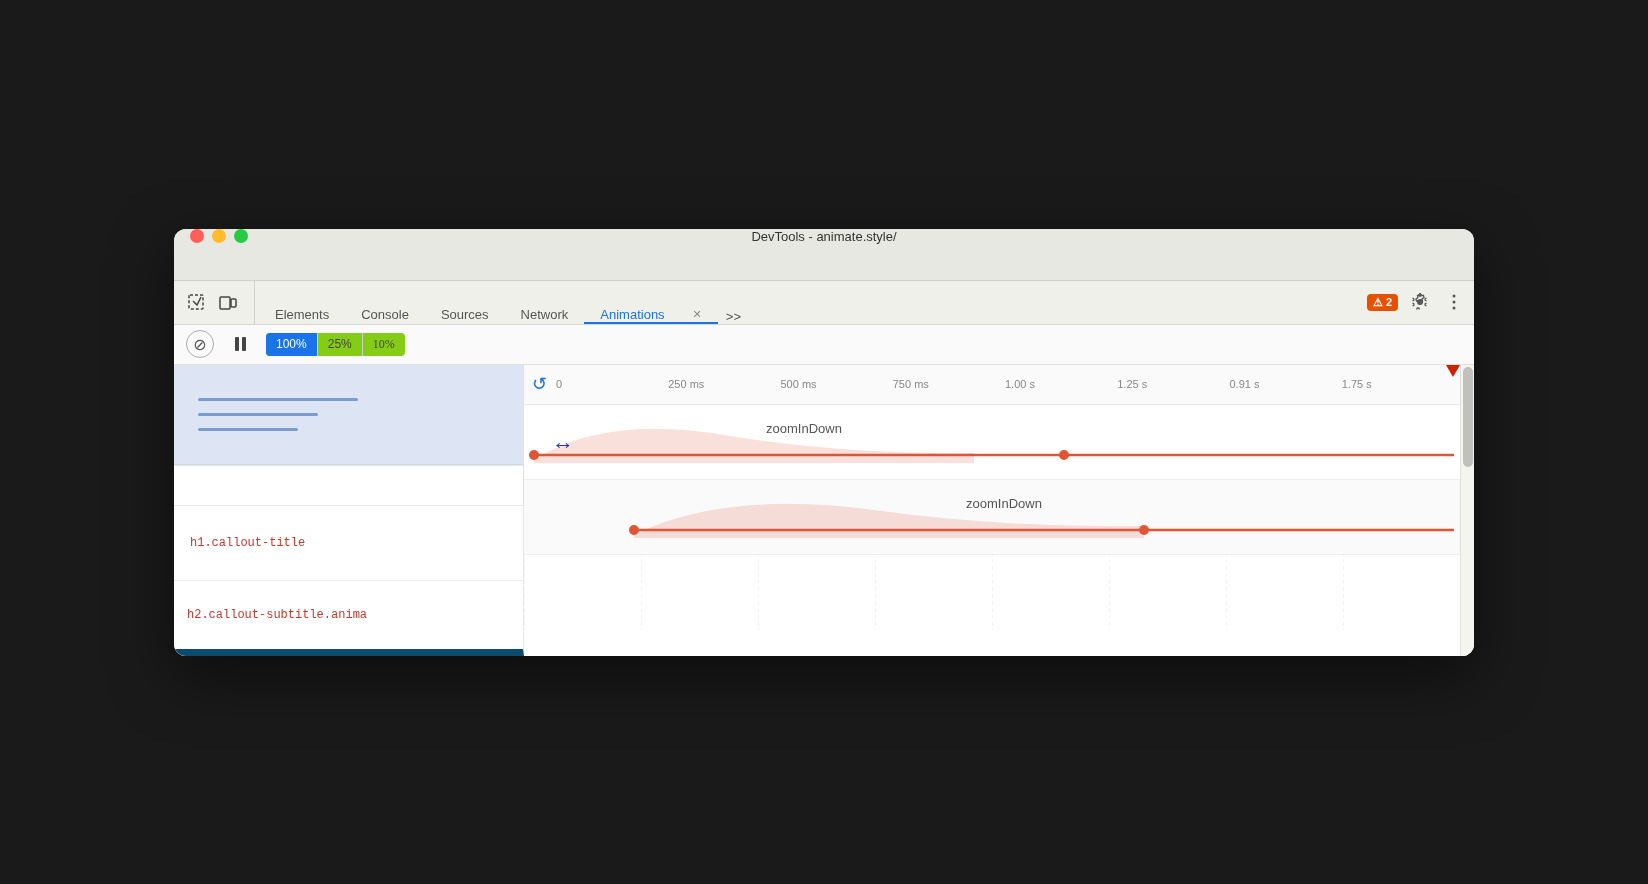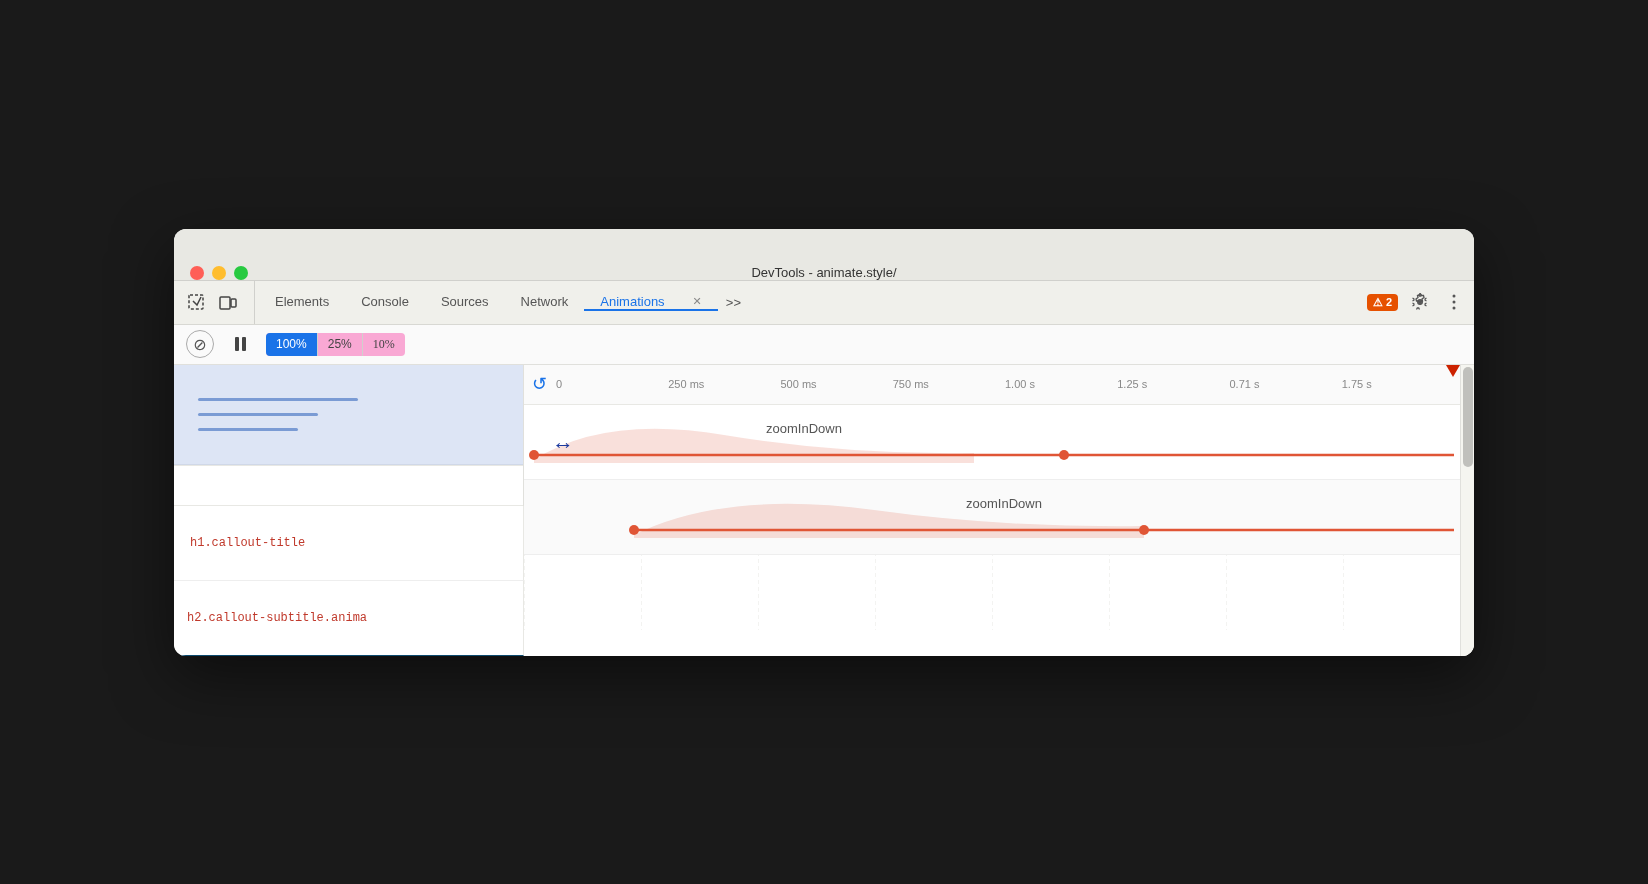--- a/index.html
+++ b/index.html
@@ -15,21 +15,21 @@
       width: 1300px;
       background: #f5f5f0;
       border-radius: 12px;
       overflow: hidden;
       box-shadow: 0 20px 60px rgba(0,0,0,0.5);
     }
     .titlebar {
       background: #e8e8e3;
       height: 52px;
       display: flex;
-      align-items: flex-end;
+      align-items: flex-start;
       justify-content: center;
       position: relative;
       border-bottom: 1px solid #d0d0cc;
     }
     .traffic-lights {
       position: absolute;
       left: 16px;
       display: flex;
       gap: 8px;
       align-items: center;
@@ -75,21 +75,21 @@
       justify-content: center;
       border-radius: 4px;
       cursor: pointer;
       color: #444;
       font-size: 16px;
       border: none;
       background: transparent;
     }
     .tabs {
       display: flex;
-      align-items: center;
+      align-items: flex-end;
       flex: 1;
     }
     .tab {
       padding: 0 16px;
       display: flex;
       align-items: center;
       font-size: 13px;
       color: #555;
       cursor: pointer;
       border-bottom: 2px solid transparent;
@@ -187,21 +187,21 @@
       color: #444;
     }
     .pause-bar {
       width: 4px;
       height: 14px;
       background: #444;
       border-radius: 1px;
     }
     .speed-buttons {
       display: flex;
-      background: #f9a8d4;
+      background: #84cc16;
       border-radius: 4px;
       overflow: hidden;
     }
     .speed-btn {
       padding: 4px 10px;
       font-size: 12px;
       cursor: pointer;
       border: none;
       background: transparent;
       color: #444;
@@ -393,39 +393,39 @@
           </div>
 
           <div style="border-top: 1px solid #e8e8e4;">
 
             <div style="height:40px; border-bottom:1px solid #e8e8e4;"></div>
 
             <div class="anim-row-label" style="height:75px; border-bottom:1px solid #eee;">
               <span>h1.callout-title</span>
             </div>
 
-            <div class="anim-row-label" style="height:75px; border-bottom:1px solid #0c4a6e;padding-left:13px;">
+            <div class="anim-row-label" style="height:75px; border-bottom:7px solid #0c4a6e;padding-left:13px;">
               <span>h2.callout-subtitle.anima</span>
             </div>
 
           </div>
         </div>
 
         <div class="anim-right-col">
 
           <div class="ruler-container">
             <div style="position:absolute; left:8px; color:#1a73e8; font-size:18px; cursor:pointer;">↺</div>
             <div class="ruler-marks">
               <span class="ruler-mark">0</span>
               <span class="ruler-mark">250 ms</span>
               <span class="ruler-mark">500 ms</span>
               <span class="ruler-mark">750 ms</span>
               <span class="ruler-mark">1.00 s</span>
               <span class="ruler-mark">1.25 s</span>
-              <span class="ruler-mark">0.71 s</span>
+              <span class="ruler-mark">0.91 s</span>
               <span class="ruler-mark">1.75 s</span>
             </div>
 
             <div style="position:absolute; right:0; top:0; bottom:0; width:14px;">
               <div style="width:0;height:0;border-left:7px solid transparent;border-right:7px solid transparent;border-top:12px solid #cc2200; position:absolute; top:0; right:0;"></div>
             </div>
           </div>
 
           <div style="position:relative;">
 

